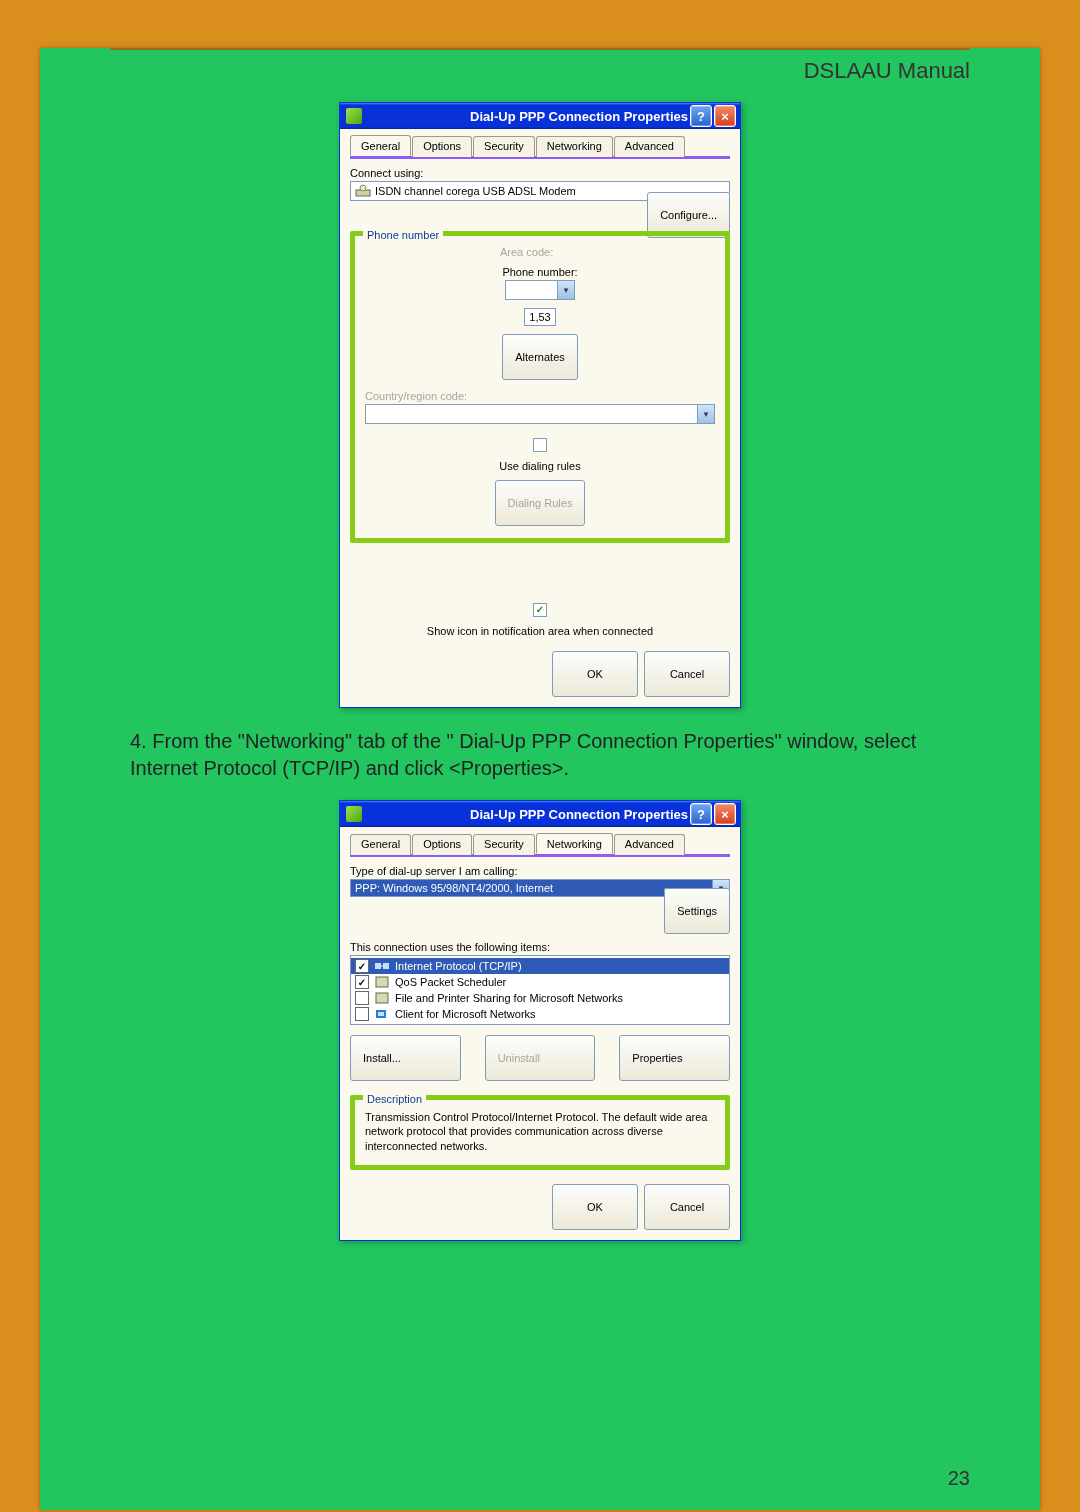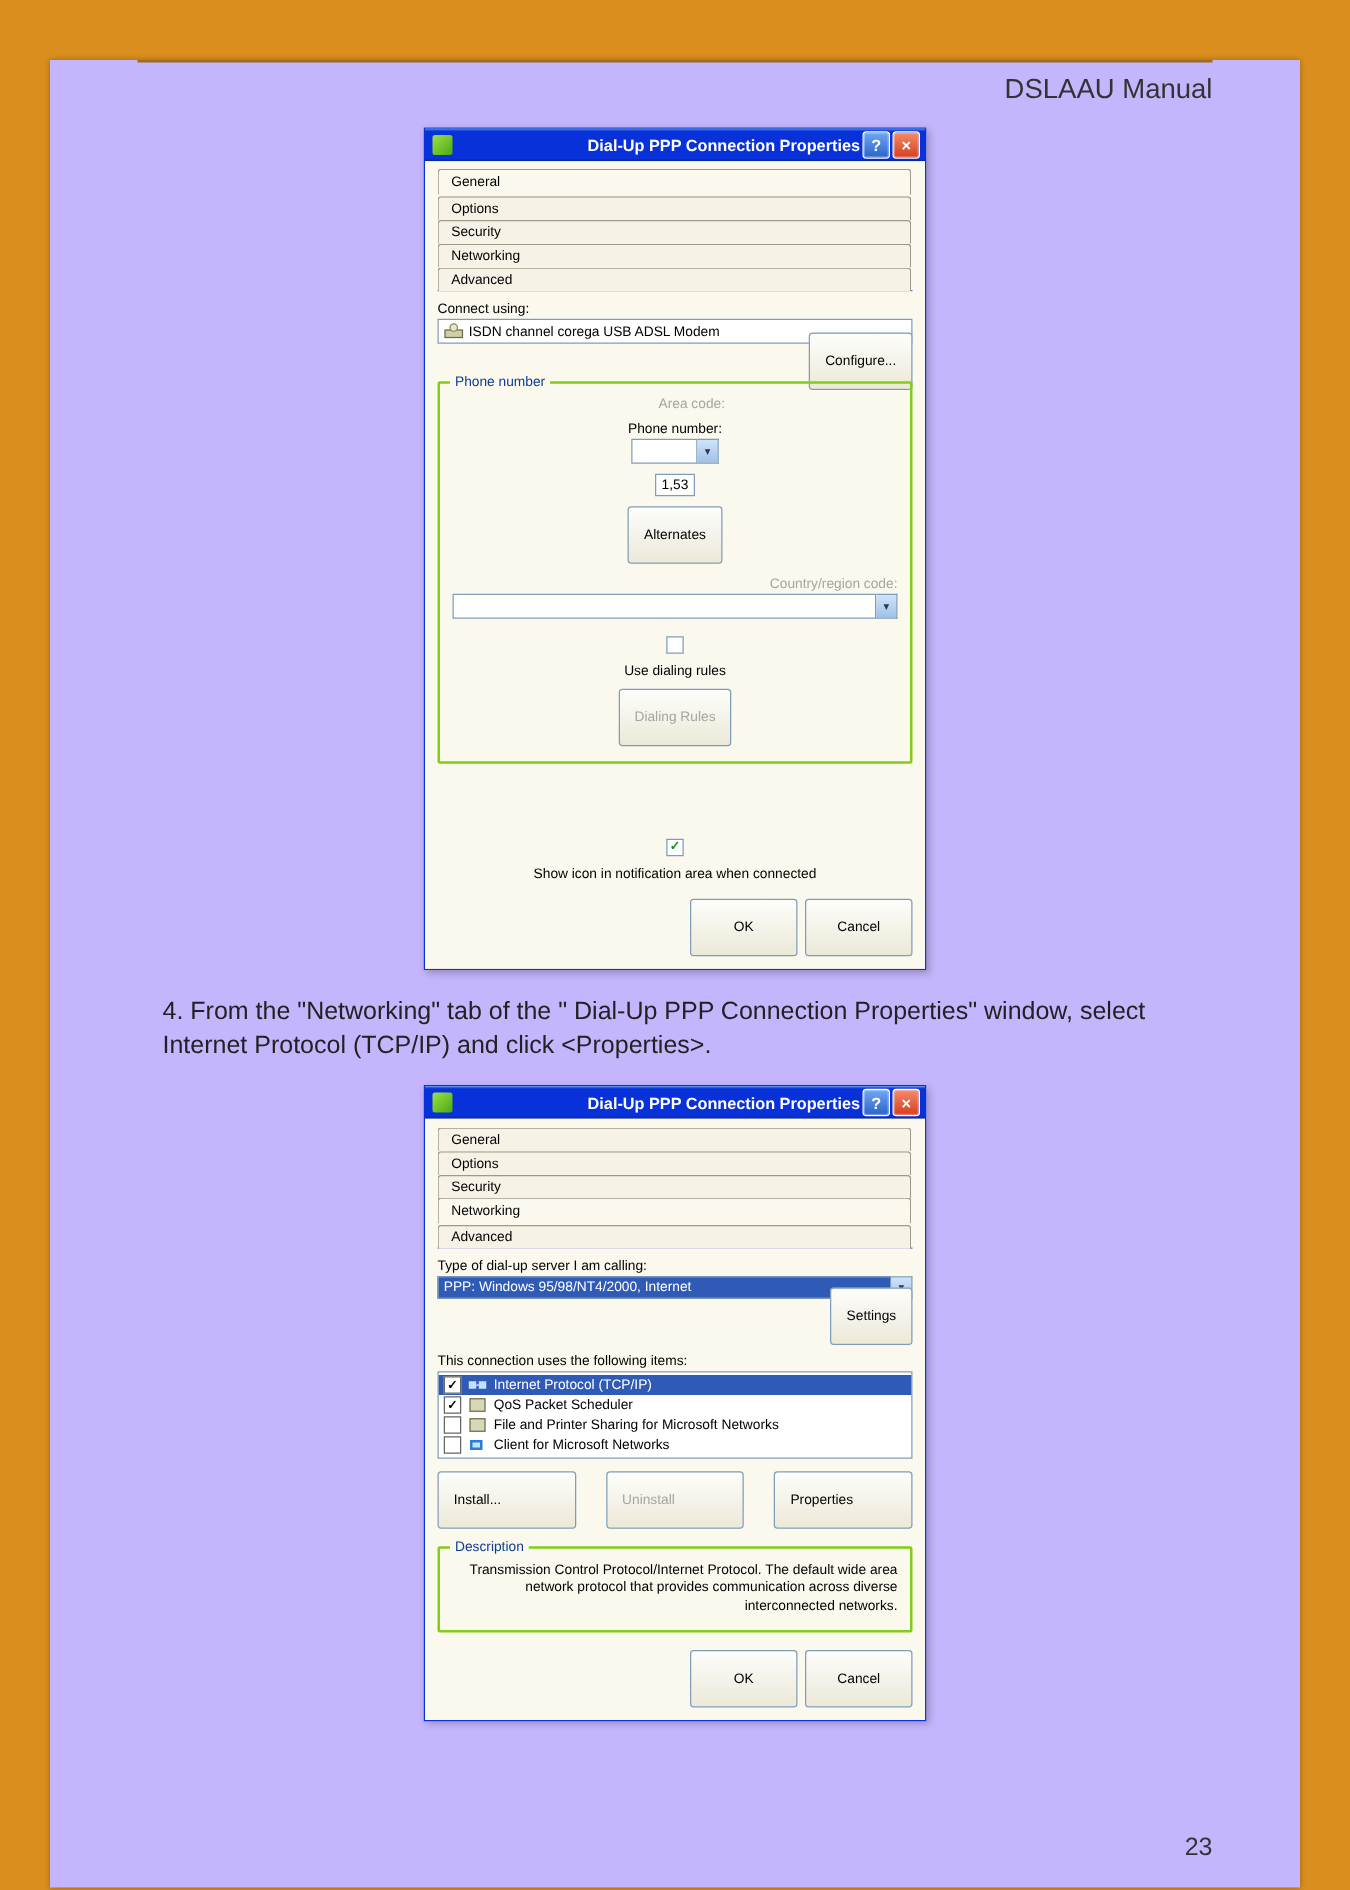--- a/index.html
+++ b/index.html
@@ -3,21 +3,21 @@
 <meta charset="utf-8">
 <style>
   body {
     margin: 0;
     background: #d98e1e;
     font-family: "Segoe UI", Tahoma, sans-serif;
   }
   .page {
     width: 1000px;
     margin: 48px auto;
-    background: #c4b5fd;
+    background: #22c55e;
     box-shadow: 0 0 4px rgba(0,0,0,0.3);
     padding: 0 0 30px 0;
     position: relative;
     min-height: 1432px;
   }
   .top-rule {
     border-top: 2px solid #9e6b1f;
     margin: 30px 70px 8px 70px;
   }
   .doc-header {
@@ -70,23 +70,22 @@
     display: flex; align-items: center; justify-content: center;
     font-weight: bold;
     font-size: 13px;
     box-shadow: inset 0 0 0 1px rgba(255,255,255,.3);
   }
   .ttl-help { background: linear-gradient(#6fa7f5,#2b63c9); color:#fff; }
   .ttl-close { background: linear-gradient(#f48a6a,#d63f1e); color:#fff; }
   .dlg-body { padding: 6px 10px 10px 10px; background: #fbf9ee; }
   .tabs {
     display: flex;
-    border-bottom: 1px solid #8b5cf6;
+    border-bottom: 3px solid #8b5cf6;
     margin-bottom: 8px;
-    flex-direction: column;
   }
   .tab {
     padding: 3px 10px;
     border: 1px solid #9e9a8b;
     border-bottom: none;
     background: #f6f3e6;
     margin-right: 1px;
     border-radius: 3px 3px 0 0;
     position: relative;
     top: 1px;
@@ -105,26 +104,25 @@
   }
   .btn {
     background: linear-gradient(#fdfdfb,#ece9d8);
     border: 1px solid #7f9db9;
     border-radius: 3px;
     padding: 16px 12px;
     font-size: 11px;
   }
   .btn.disabled { color:#a8a69c; }
   .groupbox {
-    border: 2px solid #84cc16;
+    border: 5px solid #84cc16;
     border-radius: 2px;
     padding: 10px 10px 12px 10px;
     margin-top: 10px;
     position: relative;
-    text-align: right;
   }
   .groupbox > .legend {
     position: absolute;
     top: -7px; left: 8px;
     background: #fbf9ee;
     padding: 0 4px;
     color: #0b3e91;
     font-size: 11px;
   }
   .row { display:flex; align-items:center; gap:8px;flex-direction:column; }

